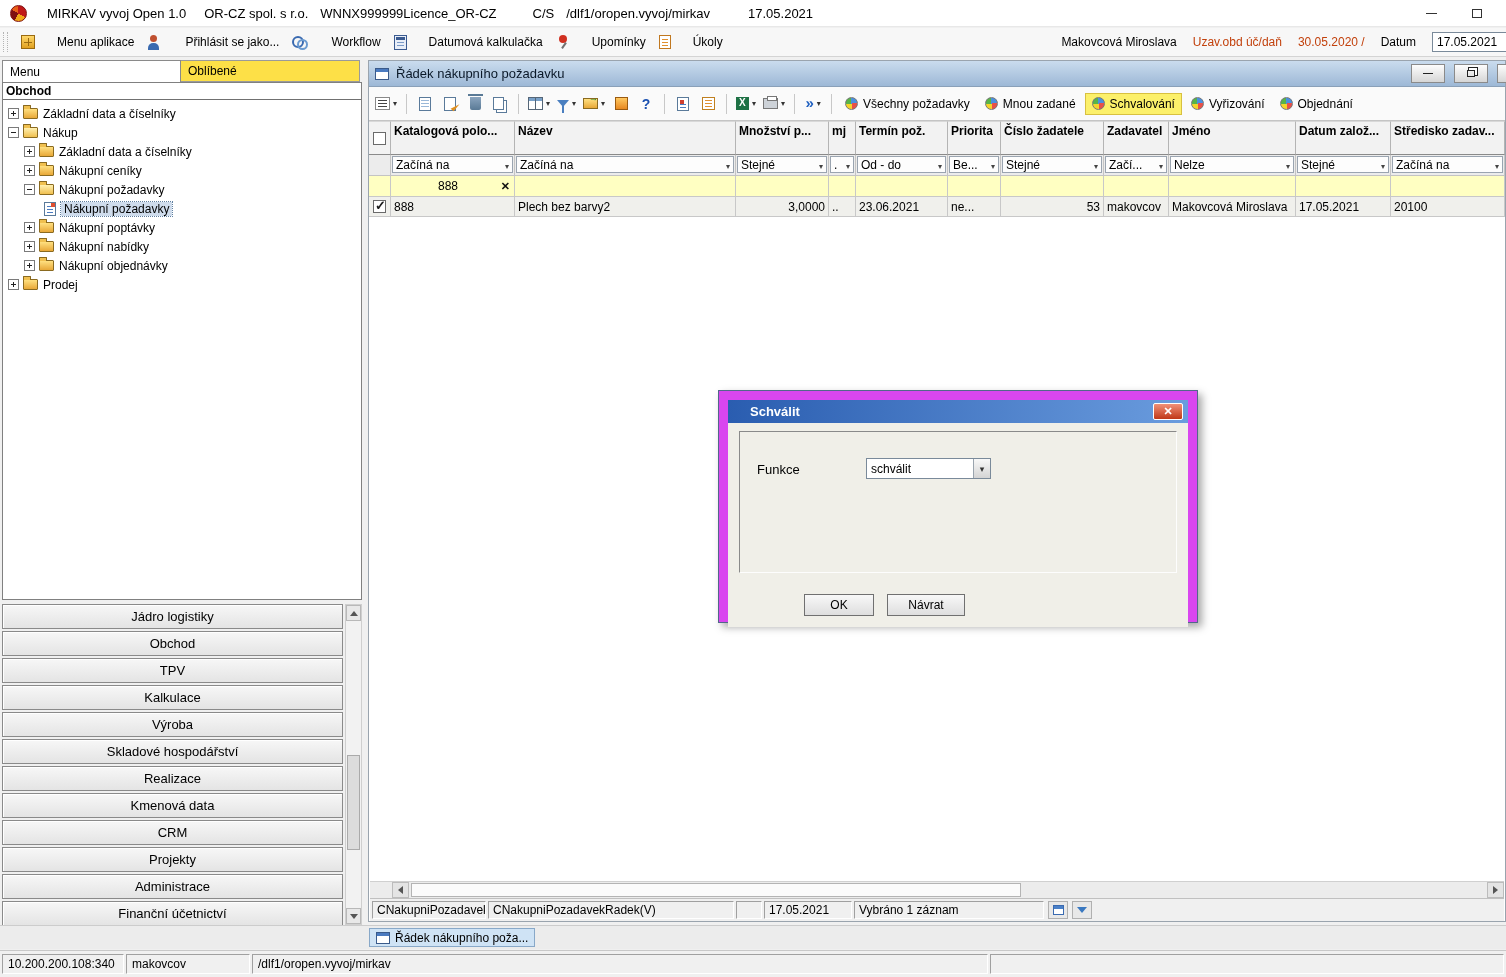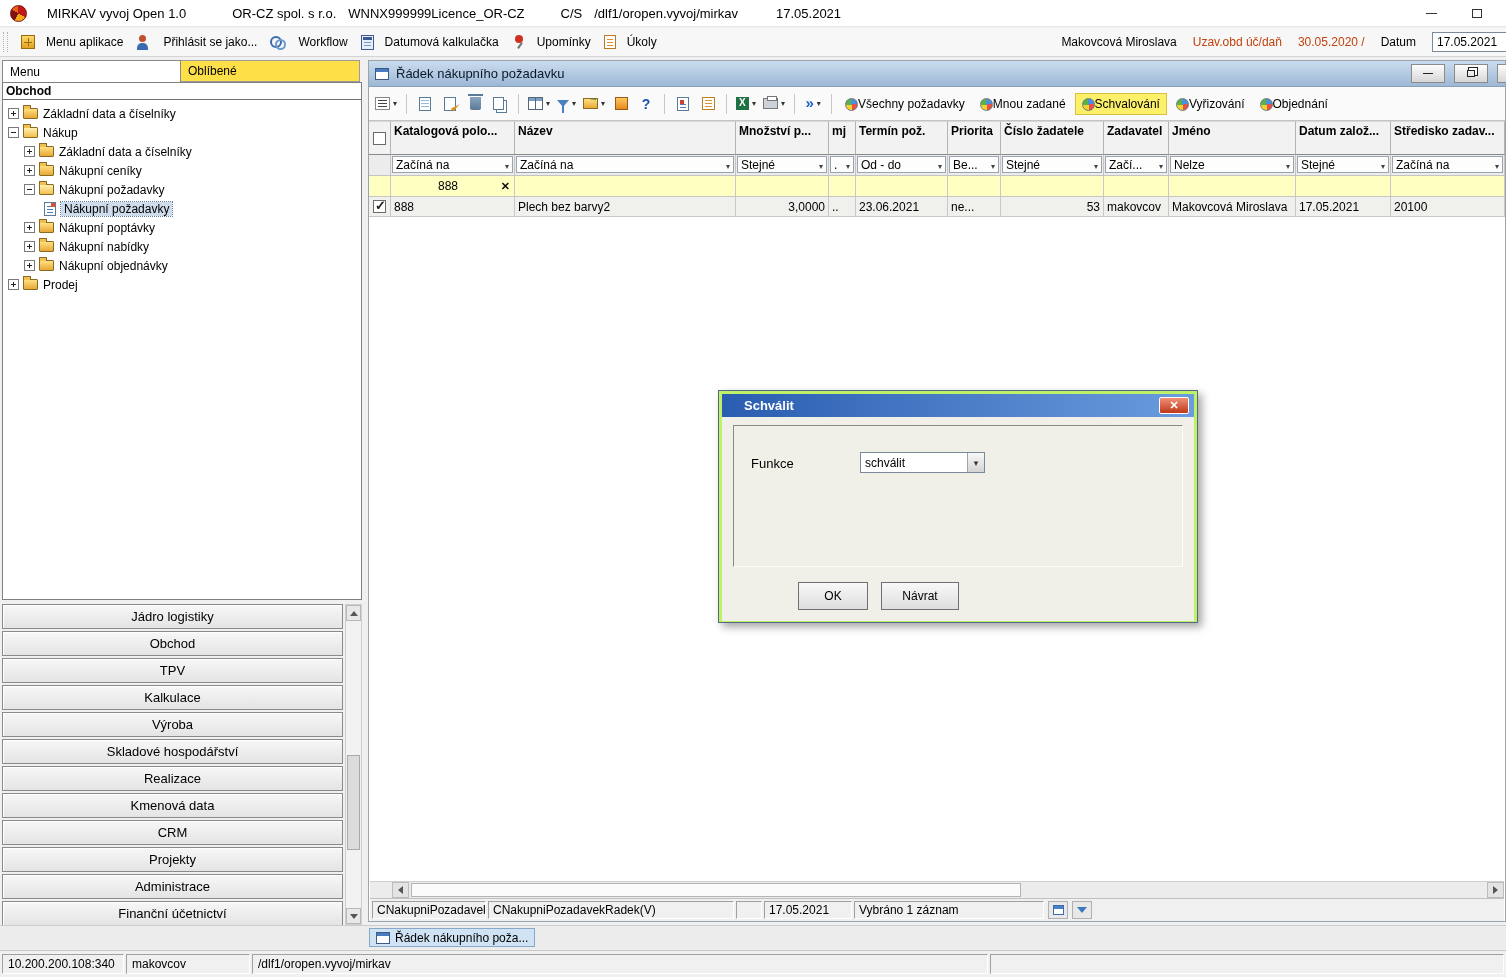--- a/index.html
+++ b/index.html
@@ -6,33 +6,33 @@
   body { font-family:"Liberation Sans", sans-serif; font-size:12px; color:#000; background:#d8d8d8; }
   .page { position:relative; width:1506px; height:977px; background:#f0f0f0; overflow:hidden; }
 
   
   .titlebar { position:absolute; top:0; left:0; right:0; height:27px; background:#fff;
     display:flex; align-items:center; padding-left:10px; font-size:13px; border-bottom:1px solid #e8e8e8; }
   .applogo { width:17px; height:17px; border-radius:50%; flex:none;
     background:conic-gradient(#c01818 0 120deg,#f0a818 120deg 210deg,#801010 210deg 300deg,#e86018 300deg 360deg);
     border:1px solid #801010; }
   .tp { white-space:nowrap; }
-  .g6{margin-left:20px}.g30{margin-left:46px}.g12{margin-left:12px}.g32{}.g36{margin-left:36px}.g38{margin-left:38px}
+  .g6{margin-left:20px}.g30{margin-left:18px}.g12{margin-left:12px}.g32{}.g36{margin-left:36px}.g38{margin-left:38px}
   .win-btns { position:absolute; top:0; right:0; height:27px; display:flex; }
   .wbtn { width:46px; height:27px; display:flex; align-items:center; justify-content:center; color:#333; }
   .wbtn .mingl { width:11px; height:1px; background:#333; }
   .wbtn .maxgl { width:10px; height:9px; border:1px solid #333; }
   .wbtn.close { margin-right:-40px; }
   .wbtn.close::before { content:'\2715'; }
 
   
   .menubar { position:absolute; top:28px; left:0; right:0; height:29px; background:#f7f7f7;
     border-bottom:1px solid #d4d4d4; display:flex; align-items:center; }
   .grip { width:5px; height:20px; margin-left:3px; border-left:1px dotted #b4b4b4; border-right:1px dotted #b4b4b4; }
-  .mb-item { display:flex; align-items:center; gap:11px; margin-left:13px; white-space:nowrap; }
+  .mb-item { display:flex; align-items:center; gap:22px; margin-left:13px; white-space:nowrap; }
   .mb-right { margin-left:auto; display:flex; align-items:center; gap:16px; white-space:nowrap; }
   .period { color:#c2410c; }
   .datefield { width:92px; height:20px; background:#fff; border:1px solid #7a8a9a; padding:2px 4px;
     margin-right:-18px; overflow:hidden; white-space:nowrap; }
 
   
   .icon { display:inline-block; position:relative; flex:none; }
   .i-menuapp { width:14px; height:14px; background:linear-gradient(#ffd86a,#e0a020); border:1px solid #9a6a10; }
   .i-menuapp::before { content:''; position:absolute; inset:2px;
     background:linear-gradient(90deg,transparent 0 45%,#9a6a10 45% 58%,transparent 58%),
@@ -104,21 +104,21 @@
   .mt-btn .mingl { width:10px; height:1px; background:#222; }
   .mt-btn .restgl { width:8px; height:7px; border:1px solid #222; box-shadow:2px -2px 0 -0px #fff, 2px -2px 0 1px #222; }
   .mt-close { margin-right:-28px; }
   .mt-close::before { content:'\2715'; }
 
   .main-toolbar { height:34px; display:flex; align-items:center; padding:0 4px; gap:3px;
     background:#fafafa; border-bottom:1px solid #c4c4c4; white-space:nowrap; }
   .tb-btn { height:24px; min-width:22px; display:flex; align-items:center; justify-content:center; gap:2px; padding:0 2px; }
   .tb-sep { width:1px; height:20px; background:#c8c8c8; margin:0 4px; flex:none; }
   .dd::after { content:'\25BE'; font-size:8px; color:#333; margin-left:1px; }
-  .view-btn { display:flex; align-items:flex-end; padding:3px 6px; }
+  .view-btn { display:flex; align-items:center; gap:5px; padding:3px 6px; }
   .view-btn.hl { background:#fcf06a; border:1px solid #d8c040; }
   .i-ball { width:13px; height:13px; border-radius:50%; border:1px solid #777;
     background:conic-gradient(#4a90e0 0 90deg,#e85048 90deg 180deg,#f5d32a 180deg 270deg,#58b448 270deg 360deg); }
   .i-rows { width:15px; height:13px; background:#fff; border:1px solid #888; }
   .i-rows::before { content:''; position:absolute; inset:2px;
     background:repeating-linear-gradient(180deg,#444 0 1px,transparent 1px 3px); }
   .i-newdoc { width:12px; height:14px; background:#fff; border:1px solid #5a7a9a; }
   .i-newdoc::before { content:''; position:absolute; left:1px; top:2px; right:1px; height:9px;
     background:repeating-linear-gradient(180deg,#9ab8d8 0 1px,transparent 1px 3px); }
   .i-editdoc { width:12px; height:14px; background:#fff; border:1px solid #5a7a9a; }
@@ -184,38 +184,38 @@
   .ms-seg { height:18px; border:1px solid; border-color:#a0a0a0 #fff #fff #a0a0a0; margin-left:2px;
     padding:0 4px; display:flex; align-items:center; white-space:nowrap; overflow:hidden; flex:none; }
   .ms-ico { width:20px; height:18px; margin-left:4px; border:1px solid #b0b0b0; background:#e8e8e8;
     display:flex; align-items:center; justify-content:center; }
   .i-grid-small { width:11px; height:10px; background:#fff; border:1px solid #3a6ab0; }
   .i-grid-small::before { content:''; position:absolute; left:0; right:0; top:0; height:3px; background:#4a80c8; }
   .i-filter-small { width:0; height:0; border-left:5px solid transparent; border-right:5px solid transparent; border-top:6px solid #3a78c0; }
 
   
   .dialog { position:absolute; left:718px; top:390px; width:480px; height:233px; z-index:50;
-    background:#bef264; border:1px solid #52688a; box-shadow:4px 4px 8px rgba(0,0,0,.35); padding:3px; }
+    background:#d946ef; border:1px solid #52688a; box-shadow:4px 4px 8px rgba(0,0,0,.35); padding:9px; }
   .dlg-title { height:23px; background:linear-gradient(90deg,#2a5db0,#6a9cde); color:#fff; font-weight:bold;
     font-size:13px; display:flex; align-items:center; padding:0 5px 0 22px; }
   .dlg-close { margin-left:auto; width:30px; height:17px; border:1px solid #fff; border-radius:2px;
     background:linear-gradient(#f09078,#c03818); display:flex; align-items:center; justify-content:center; }
   .dlg-close::before { content:'\2715'; color:#fff; font-size:11px; font-weight:bold; }
   .dlg-body { position:relative; height:204px; background:#f0efe8; }
   .dlg-inner { position:absolute; top:8px; left:11px; right:11px; height:142px;
     border:1px solid; border-color:#8a8a8a #fdfdfd #fdfdfd #8a8a8a; }
   .dlg-label { position:absolute; left:17px; top:30px; font-size:13px; }
   .combo { position:absolute; left:126px; top:26px; width:125px; height:21px; background:#fff;
     border:1px solid #7a8a9a; display:flex; align-items:center; }
   .combo-text { padding:0 4px; flex:1; overflow:hidden; white-space:nowrap; }
   .combo-btn { width:17px; height:100%; background:linear-gradient(#f8f8f8,#d4d4d4); border-left:1px solid #9aa4ae;
     display:flex; align-items:center; justify-content:center; }
   .combo-btn::before { content:'\25BE'; font-size:9px; color:#333; }
   .dlg-buttons { position:absolute; bottom:11px; left:76px; display:flex; gap:13px; }
-  .dlg-btn { height:28px; background:linear-gradient(#f8f8f8,#dedede); border:1px solid #707070;
+  .dlg-btn { height:22px; background:linear-gradient(#f8f8f8,#dedede); border:1px solid #707070;
     display:flex; align-items:center; justify-content:center; }
   .btn-ok { width:70px; } .btn-cancel { width:78px; }
 
   
   .taskbar { position:absolute; left:0; right:0; bottom:28px; height:24px; background:#ececec;
     border-top:1px solid #cccccc; display:flex; align-items:center; }
   .task-item { margin-left:369px; height:19px; background:#cfe3f5; border:1px solid #88a8c8;
     display:flex; align-items:center; gap:5px; padding:0 6px; white-space:nowrap; }
   .footer { position:absolute; left:0; right:0; bottom:0; height:27px; background:#f0f0f0;
     border-top:1px solid #c8c8c8; display:flex; align-items:center; }

